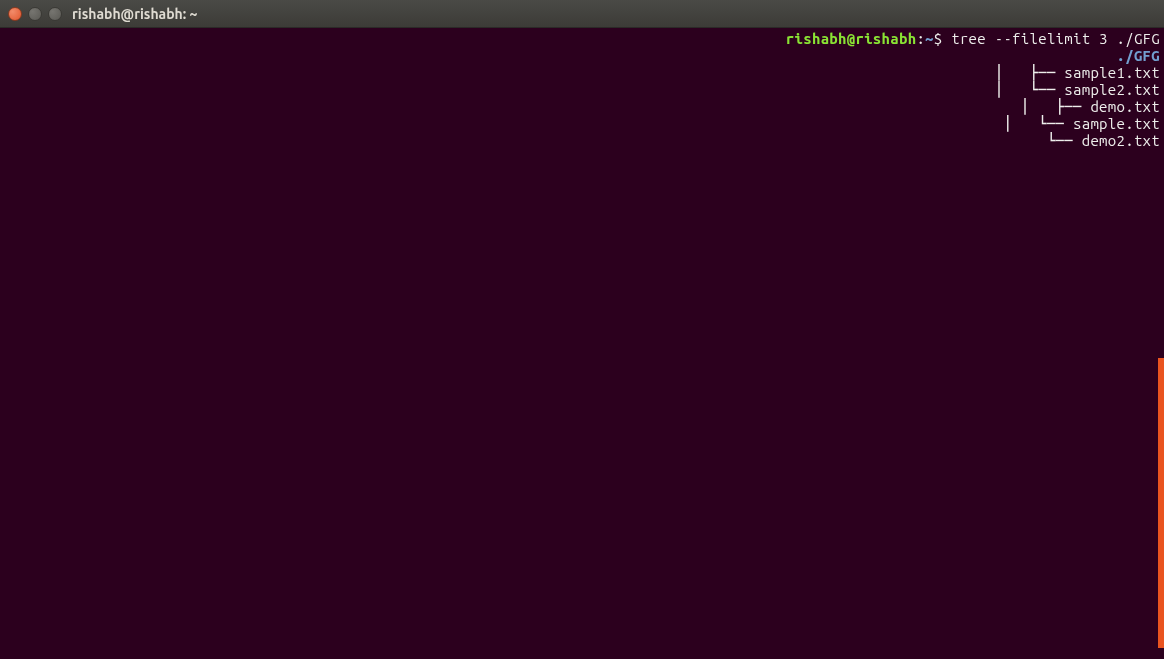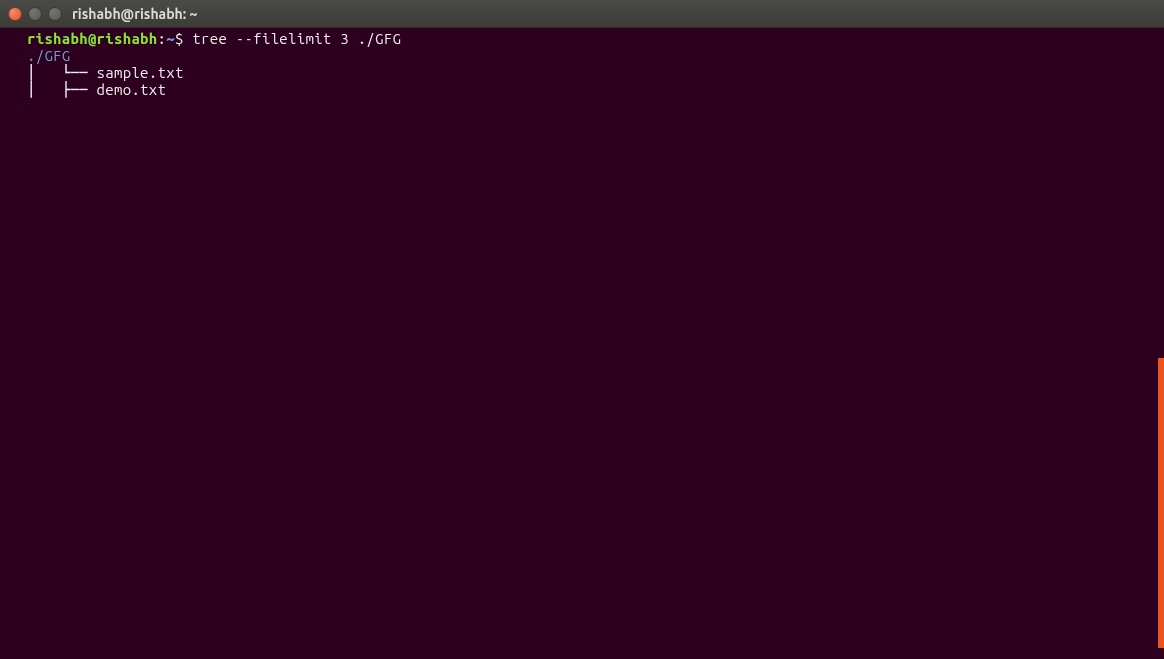--- a/index.html
+++ b/index.html
@@ -1,18 +1,19 @@
 <!DOCTYPE html>
 <html><head>
   <meta charset="utf-8">
   <style>
     * {
       margin: 0;
       padding: 0;
       box-sizing: border-box;
+      text-align: right;
     }
     body {
       font-family: 'Ubuntu Mono', 'DejaVu Sans Mono', 'Liberation Mono', monospace;
       font-size: 15px;
       background: #2c001e;
       width: 1164px;
       height: 659px;
       overflow: hidden;
     }
     .titlebar {
@@ -88,21 +89,21 @@
       color: #eeeeec;
     }
     .prompt-dollar {
       color: #eeeeec;
     }
     .cmd {
       color: #eeeeec;
     }
     .dir {
       color: #729fcf;
-      font-weight: normal;
+      font-weight: bold;
     }
     .file {
       color: #eeeeec;
     }
     .cursor {
       display: inline-block;
       width: 9px;
       height: 15px;
       background: #eeeeec;
       vertical-align: text-bottom;
@@ -118,18 +119,21 @@
     <div class="window-btn btn-min"></div>
     <div class="window-btn btn-max"></div>
   </div>
   <div class="title-text">rishabh@rishabh: ~</div>
 </div>
 
 <div class="terminal-body">
   <div class="term-line"><span class="prompt-user">rishabh@rishabh</span><span class="prompt-colon">:</span><span class="prompt-path">~</span><span class="prompt-dollar">$</span><span class="cmd"> </span><span class="cmd">tree --filelimit 3 ./GFG</span></div>
   <div class="term-line"><span class="dir">./GFG</span></div>
   <div id="tree-output">
+      <div class="term-line"><span>│   ├── </span><span class="file">sample1.txt</span></div>
+      <div class="term-line"><span>│   └── </span><span class="file">sample2.txt</span></div>
+      <div class="term-line"><span>│   ├── </span><span class="file">demo.txt</span></div>
       <div class="term-line"><span>│   └── </span><span class="file">sample.txt</span></div>
-      <div class="term-line"><span>│   ├── </span><span class="file">demo.txt</span></div>
+      <div class="term-line"><span>    └── </span><span class="file">demo2.txt</span></div>
     </div>
   <div class="term-line"> </div>
   <div class="scrollbar-edge"></div>
 </div>
 
 </body></html>

